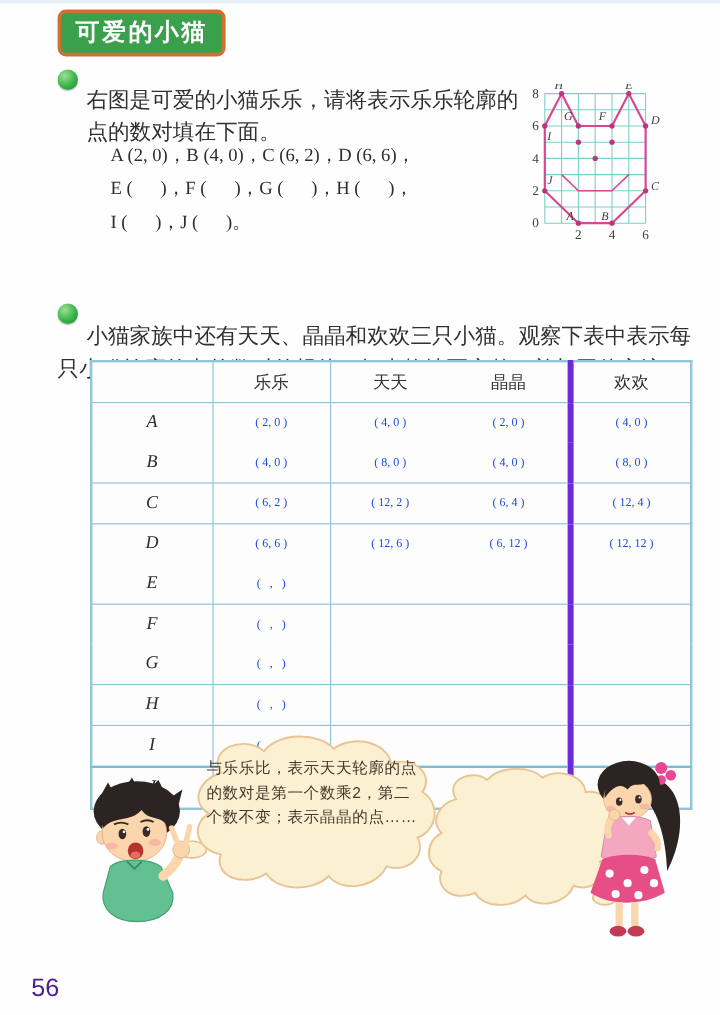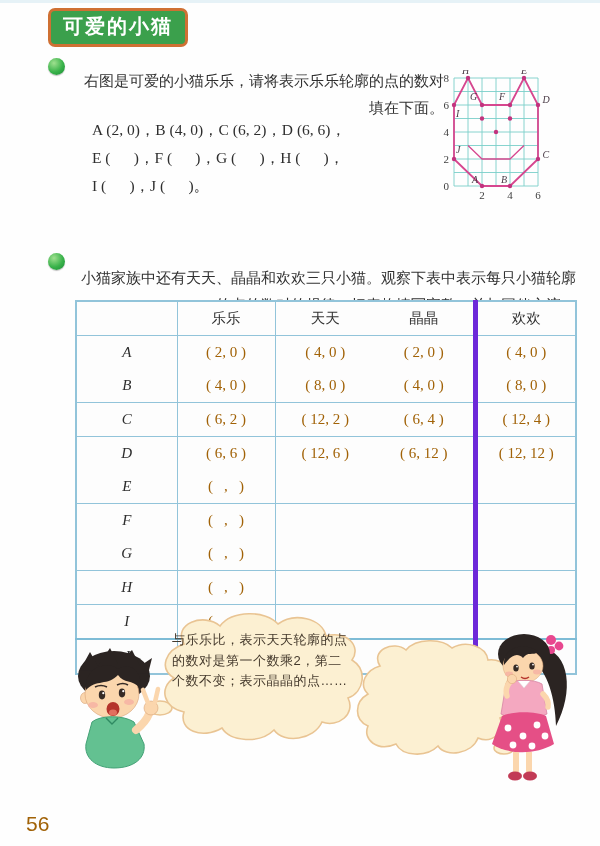--- a/index.html
+++ b/index.html
@@ -17,21 +17,21 @@
     padding:2px 12px 4px 12px;
   }
 
   
   .bullet{
     position:absolute;width:17px;height:17px;border-radius:50%;
     background:radial-gradient(circle at 35% 30%, #9fe08f 0%, #39b24a 55%, #188a33 100%);
     box-shadow:0 1px 1px rgba(0,0,0,.25);
   }
 
-  .para{position:absolute;font-size:15px;line-height:27px;color:#303030;text-align:right;}
+  .para{position:absolute;font-size:18px;line-height:27px;color:#303030;}
   #s1-text{left:48px;top:52px;width:372px;padding-left:24px;}
   #s1-bullet{left:48px;top:58px;}
   .coords{position:absolute;left:72px;top:116px;width:370px;
     font-family:"Liberation Serif","DejaVu Serif",serif;font-size:15.5px;line-height:28px;color:#2e2e2e;margin-left:20px;}
   .coords .cline{white-space:pre;}
 
   #s2-text{left:48px;top:249px;width:528px;text-indent:24px;}
   #s2-bullet{left:48px;top:253px;}
 
   
@@ -45,21 +45,21 @@
   }
   #kitten-table th,#kitten-table td{
     padding:3px;margin:0;height:27px;text-align:center;vertical-align:middle;
     font-weight:normal;white-space:pre;
   }
   #kitten-table .hdr{font-size:14.5px;color:#333;border-bottom:1px solid #92c4da;
     font-family:"Liberation Sans","DejaVu Sans",sans-serif;}
   #kitten-table .rowlab{font-family:"Liberation Serif","DejaVu Serif",serif;
     font-style:italic;font-size:15px;color:#2e2e2e;}
   #kitten-table .cell{font-family:"Liberation Serif","DejaVu Serif",serif;
-    font-size:15px;color:#a16207;}
+    font-size:10px;color:#1d4ed8;}
   #kitten-table .vr1{border-right:1px solid #92c4da;}   
   #kitten-table .vr2{border-right:1px solid #92c4da;}   
   #kitten-table .vr3{border-right:5px solid #6d28d9;}   
   #kitten-table tr.rule-below th,#kitten-table tr.rule-below td{border-bottom:1px solid #92c4da;}
   #kitten-table tr.rule-strong th,#kitten-table tr.rule-strong td{border-bottom:2px solid #7ebcd6;}
 
   
   .bubble{position:absolute;}
   .bubble svg{overflow:visible;}
   .bubble-text{
@@ -69,21 +69,21 @@
   #bubble-left{left:148px;top:610px;}
   #bubble-left .bubble-text{left:24px;top:20px;width:176px;}
   #bubble-right{left:350px;top:636px;}
   #bubble-right .bubble-text{left:22px;top:24px;width:112px;}
 
   .character{position:absolute;}
   #boy{left:58px;top:646px;}
   #girl{left:480px;top:628px;}
 
   .page-number{
-    position:absolute;left:26px;top:812px;font-size:21px;color:#a16207;
+    position:absolute;left:26px;top:812px;font-size:21px;color:#4c1d95;
     font-family:"Liberation Sans","DejaVu Sans",sans-serif;
   }
 </style>
 </head>
 <body>
 
 <div class="top-edge"></div>
 
 <div class="title-badge"><span>可爱的小猫</span></div>
 

